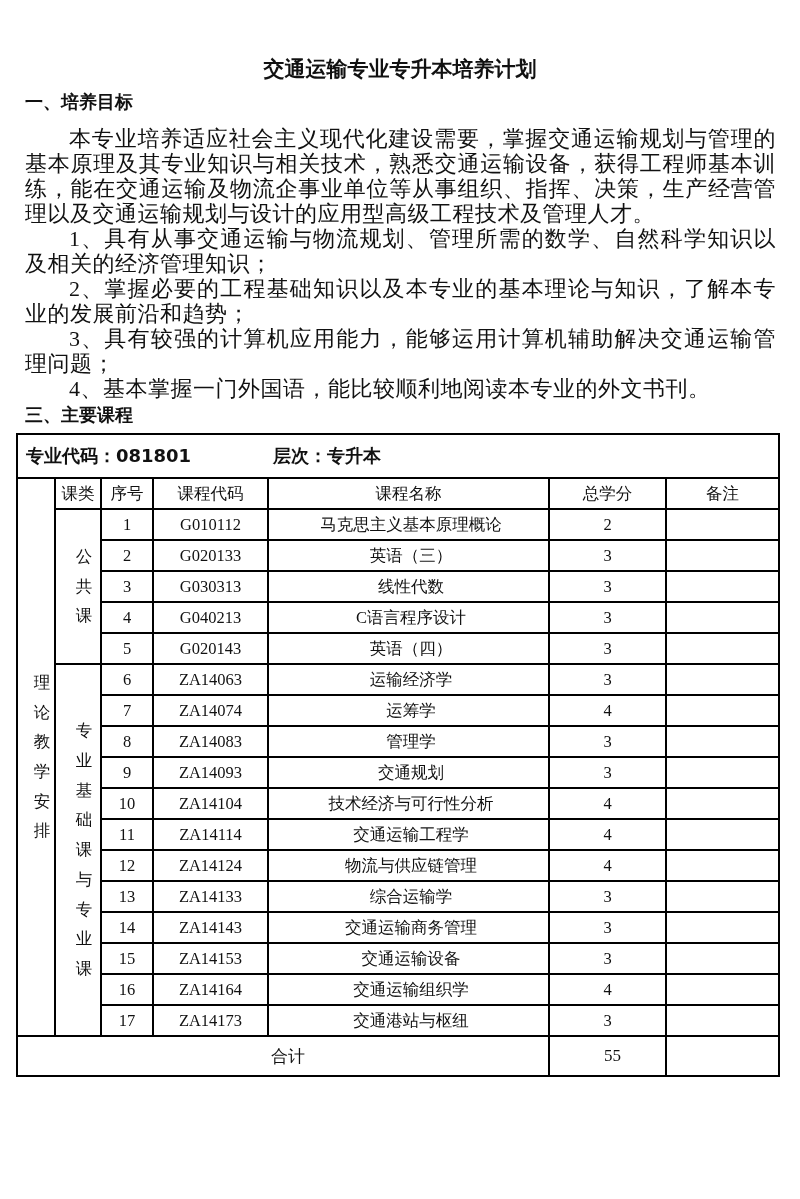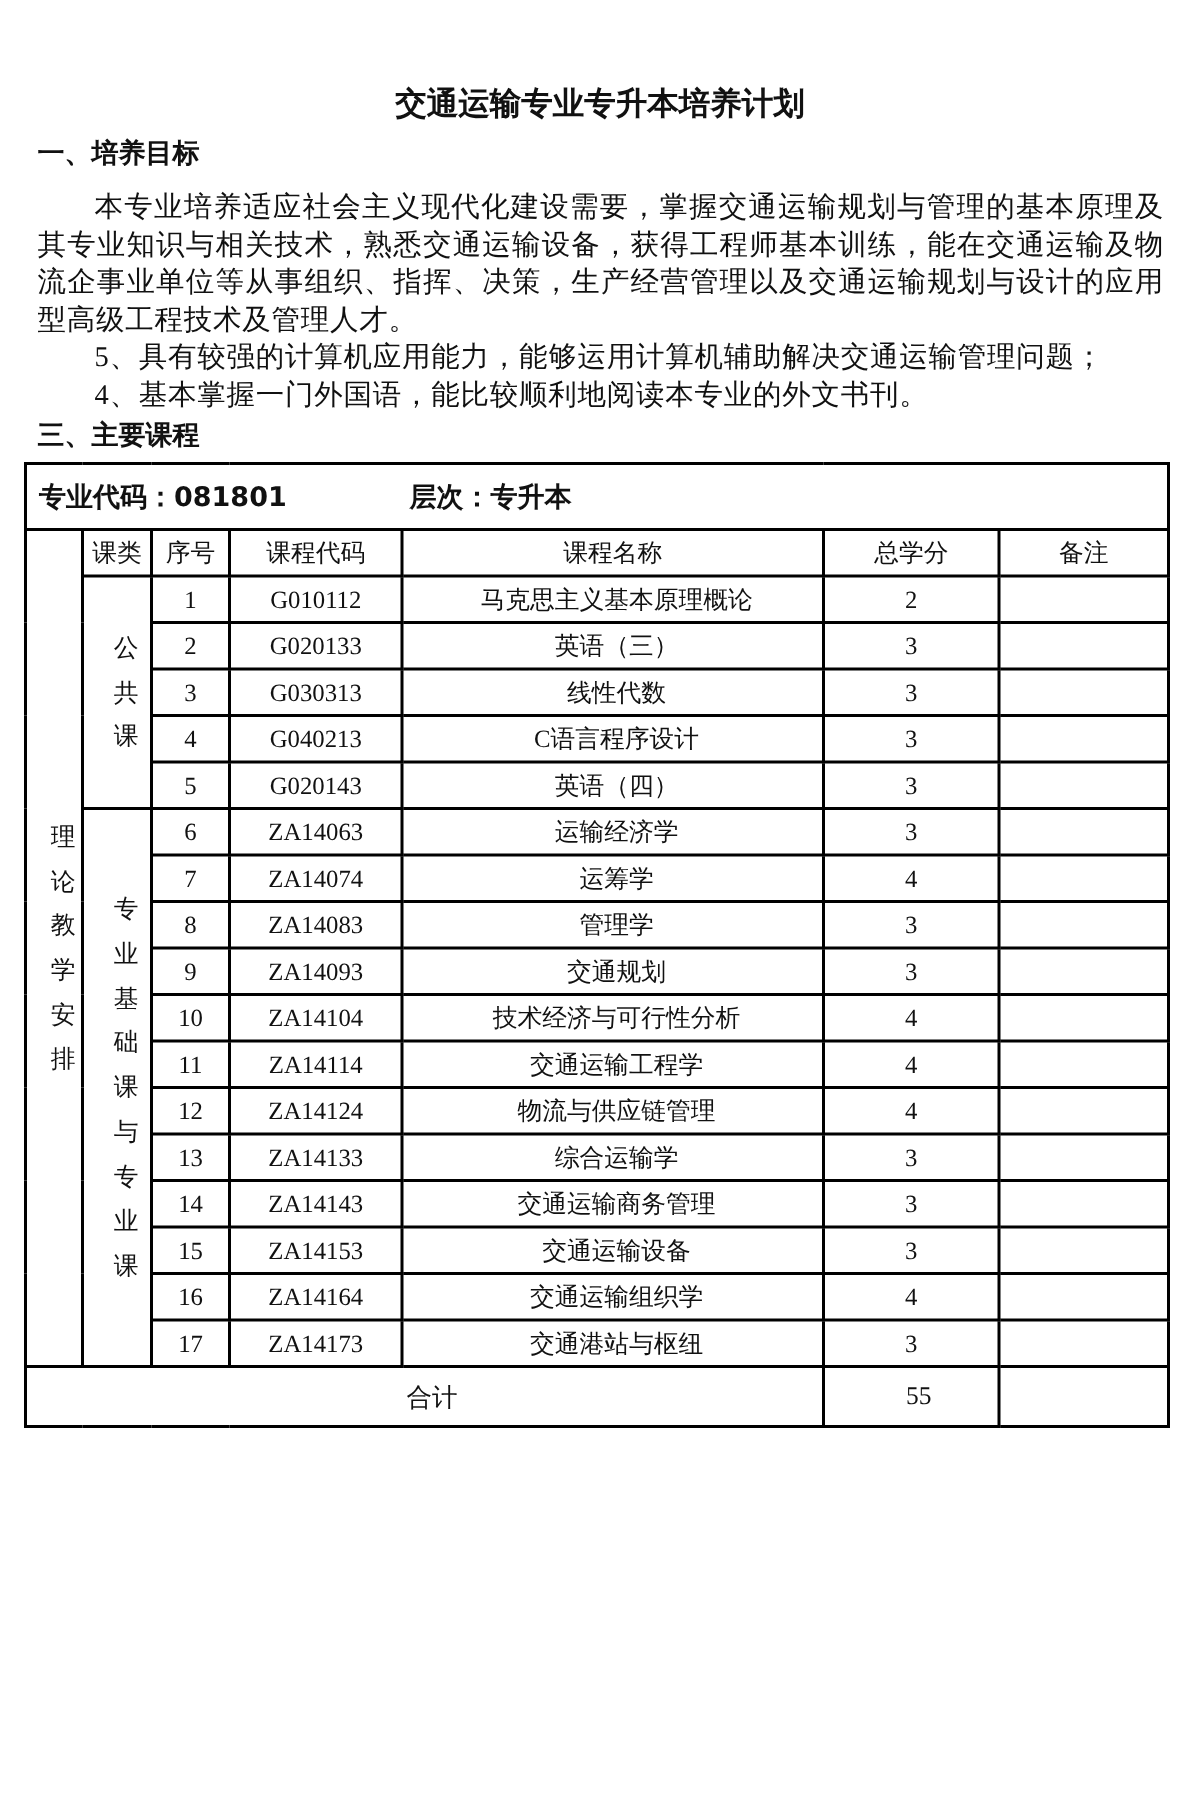--- a/index.html
+++ b/index.html
@@ -30,21 +30,21 @@
     line-height: 28px;
     font-weight: bold;
     font-family: Liberation Serif, serif;
   }
   .sec1-heading { margin-top: 20px; }
   .sec2-heading { margin-top: 4px; }
   .sec3-heading { margin-top: 18px; }
 
   p.body-para, p.req-item {
     margin: 0;
-    font-size: 19px;
+    font-size: 22px;
     line-height: 25px;
     text-align: justify;
     text-indent: 2em;
     letter-spacing: 0.5px;
   }
   p.body-para { margin-top: 10px; }
   .req-item-1 { margin-top: 6px; }
   .req-item-2 { margin-top: 1px; }
   .req-item-3 { margin-top: 8px; }
   .req-item-4 { margin-top: 22px; }
@@ -93,21 +93,23 @@
 <body>
 
 <div class="page">
 
   <h1 class="doc-title">交通运输专业专升本培养计划</h1>
 
   <div class="content">
     <h2 class="sec-heading sec1-heading">一、培养目标</h2>
     <p class="body-para">本专业培养适应社会主义现代化建设需要，掌握交通运输规划与管理的基本原理及其专业知识与相关技术，熟悉交通运输设备，获得工程师基本训练，能在交通运输及物流企事业单位等从事组织、指挥、决策，生产经营管理以及交通运输规划与设计的应用型高级工程技术及管理人才。</p>
 
-    <p class="req-item req-item-3">5、具有较强的计算机应用能力，能够运用计算机辅助解决交通运输管理问题；</p>
+    <p class="req-item req-item-1">1、具有从事交通运输与物流规划、管理所需的数学、自然科学知识以及相关的经济管理知识；</p>
+    <p class="req-item req-item-2">2、掌握必要的工程基础知识以及本专业的基本理论与知识，了解本专业的发展前沿和趋势；</p>
+    <p class="req-item req-item-3">3、具有较强的计算机应用能力，能够运用计算机辅助解决交通运输管理问题；</p>
     <p class="req-item req-item-4">4、基本掌握一门外国语，能比较顺利地阅读本专业的外文书刊。</p>
 
     <h2 class="sec-heading sec3-heading">三、主要课程</h2>
   </div>
 
   <table class="course-table">
     <colgroup>
       <col style="width:38px">
         <col style="width:46px">
         <col style="width:52px">

